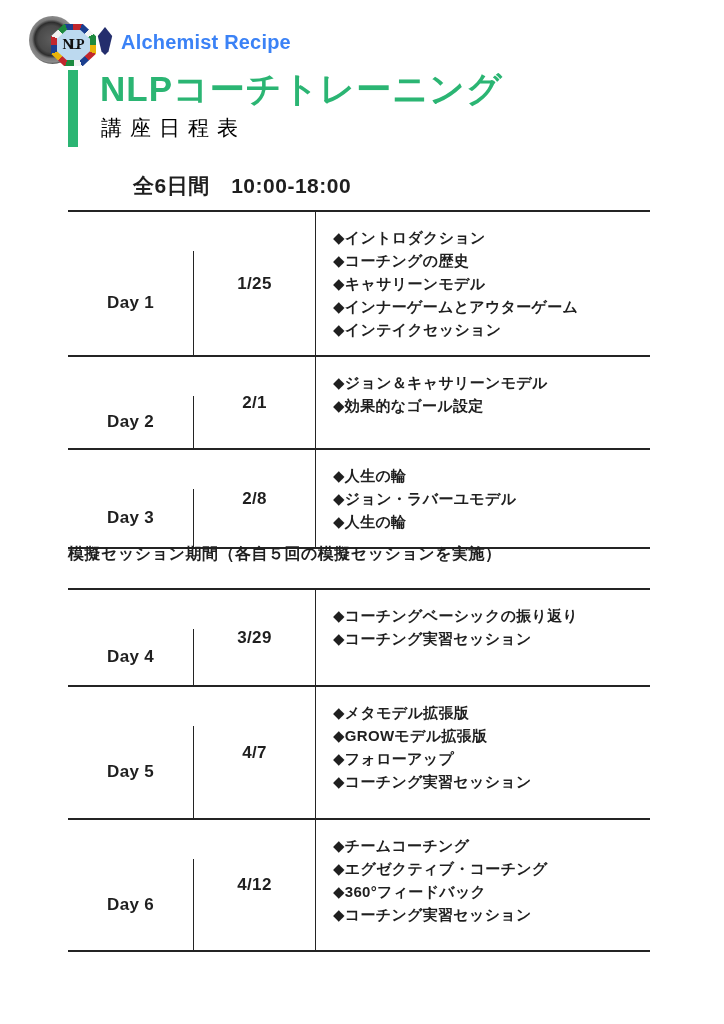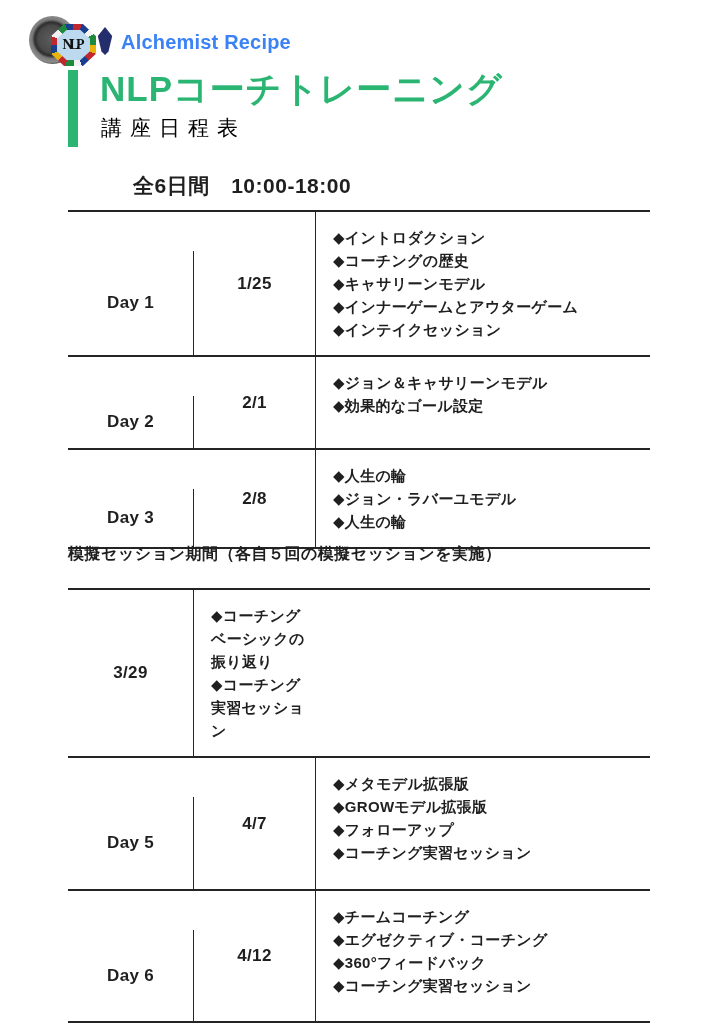--- a/index.html
+++ b/index.html
@@ -140,20 +140,21 @@
           <div class="item">◆ジョン・ラバーユモデル</div>
           <div class="item">◆人生の輪</div>
         </div>
       </div>
     </div>
 
   <div class="interlude">模擬セッション期間（各自５回の模擬セッションを実施）</div>
 
   <div class="sched-table t2">
       <div class="trow" style="min-height: 97px;">
+        <div class="cell day">Day 4</div>
         <div class="cell date">3/29</div>
         <div class="cell content">
           <div class="item">◆コーチングベーシックの振り返り</div>
           <div class="item">◆コーチング実習セッション</div>
         </div>
       </div>
       <div class="trow" style="min-height: 133px;">
         <div class="cell day">Day 5</div>
         <div class="cell date">4/7</div>
         <div class="cell content">

